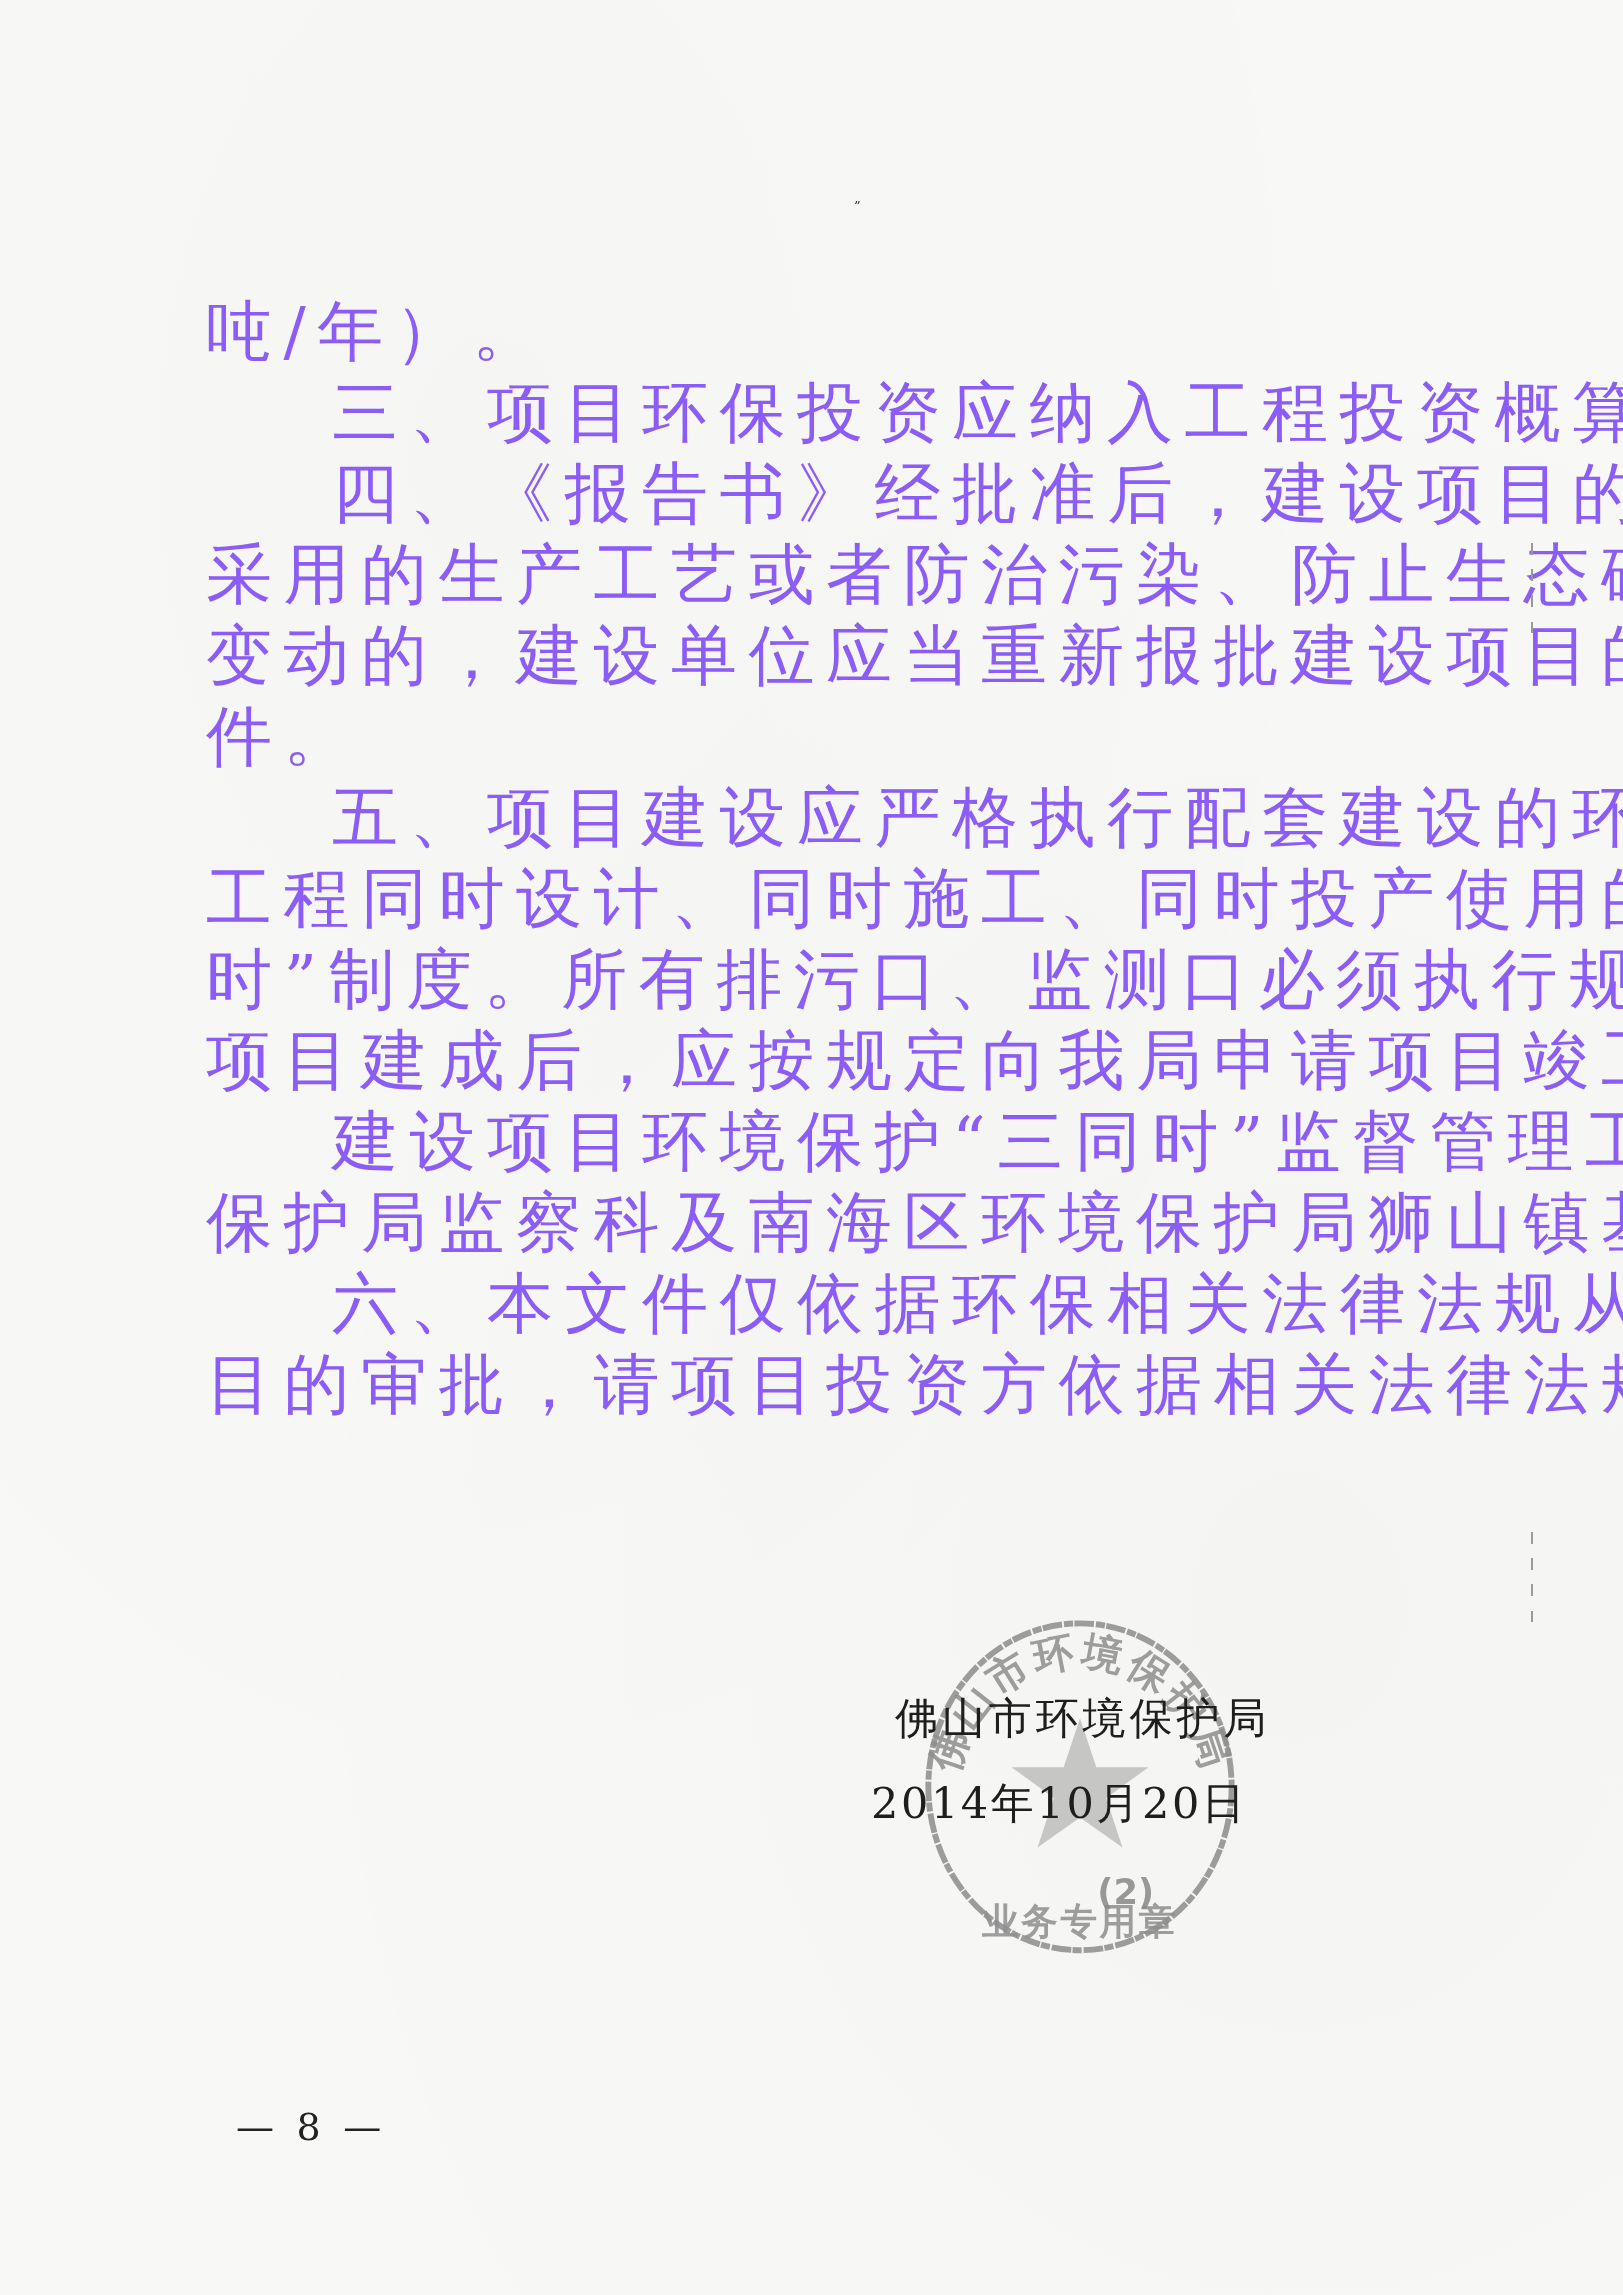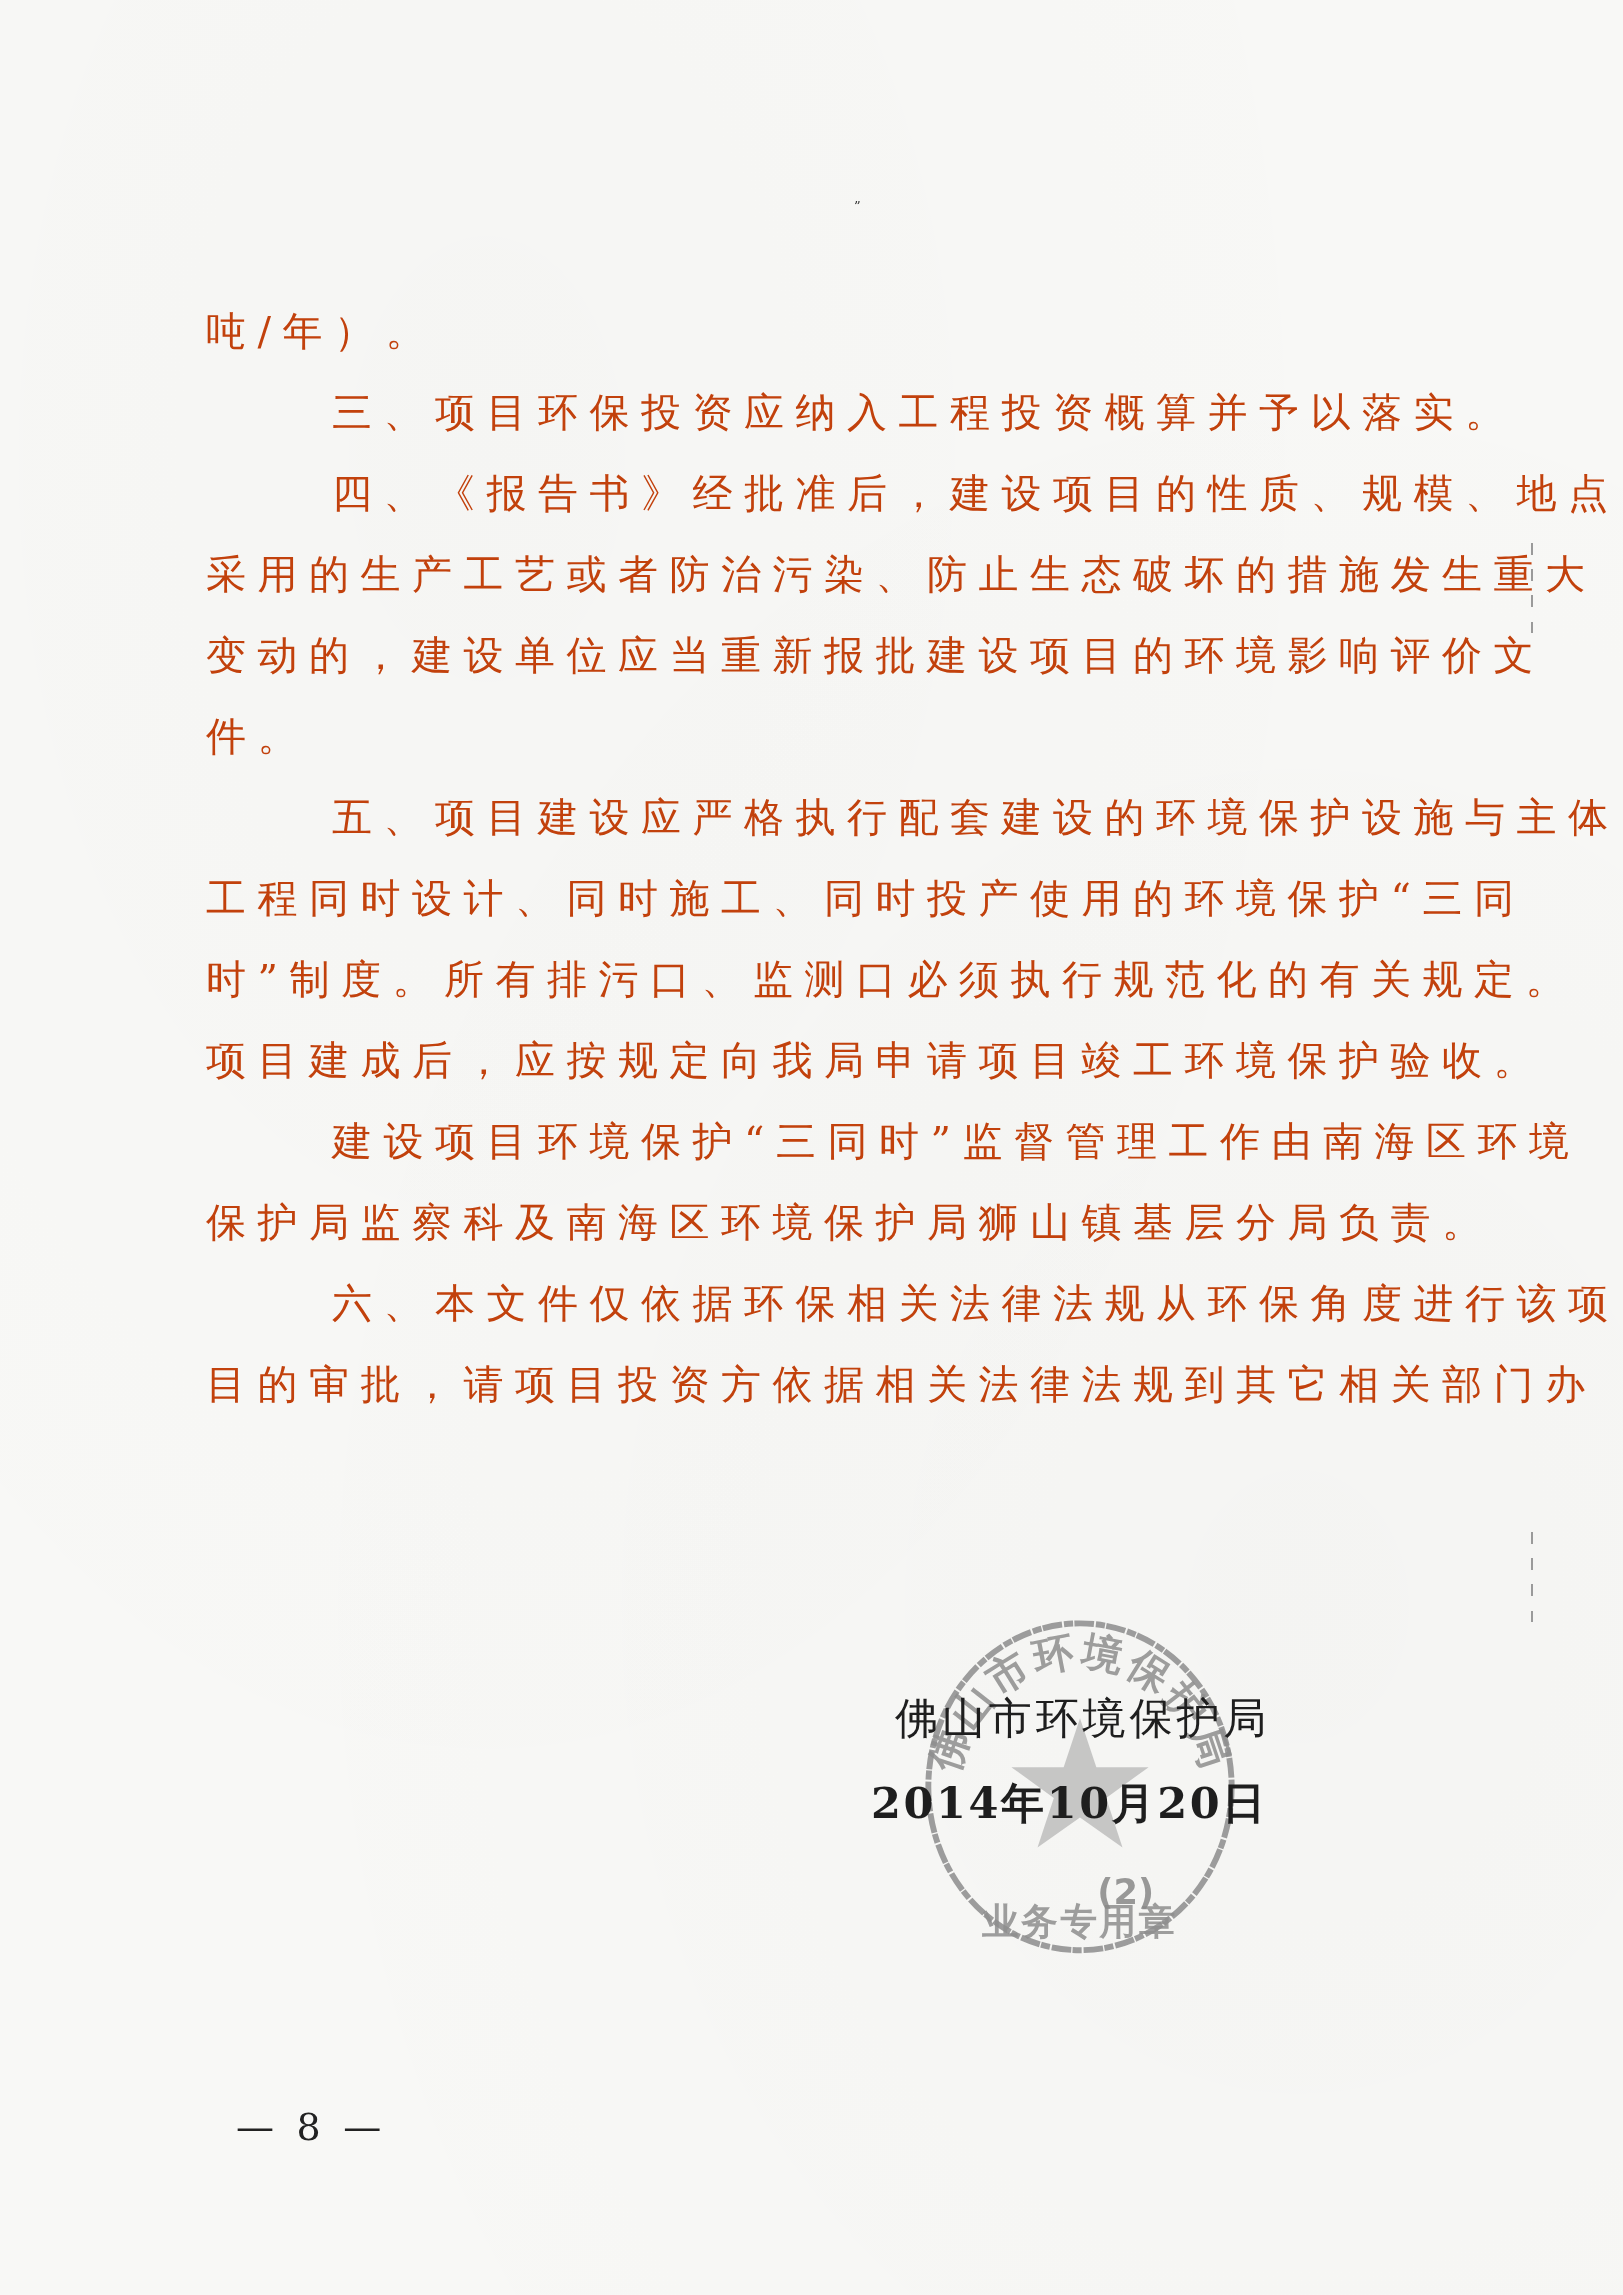--- a/index.html
+++ b/index.html
@@ -44,24 +44,24 @@
     }
     .body-text {
       position: absolute;
       left: 206px;
       top: 291px;
       width: 1204px;
     }
     .line {
       height: 81px;
       line-height: 81px;
-      font-size: 40px;
+      font-size: 66px;
       letter-spacing: 11.5px;
       white-space: nowrap;
-      color: #c2410c;
+      color: #8b5cf6;
     }
     .line.indent {
       padding-left: 126px;
     }
     .signature {
       position: absolute;
       left: 895px;
       top: 1692px;
       width: 393px;
       font-size: 43px;
@@ -74,21 +74,20 @@
     .date {
       position: absolute;
       left: 871px;
       top: 1777px;
       font-size: 43px;
       letter-spacing: 2.6px;
       line-height: 52px;
       white-space: nowrap;
       color: #1e1e1e;
       z-index: 3;
-      font-weight: bold;
     }
     .stamp {
       position: absolute;
       left: 910px;
       top: 1607px;
       width: 340px;
       height: 353px;
       z-index: 2;
     }
     .stamp svg {

